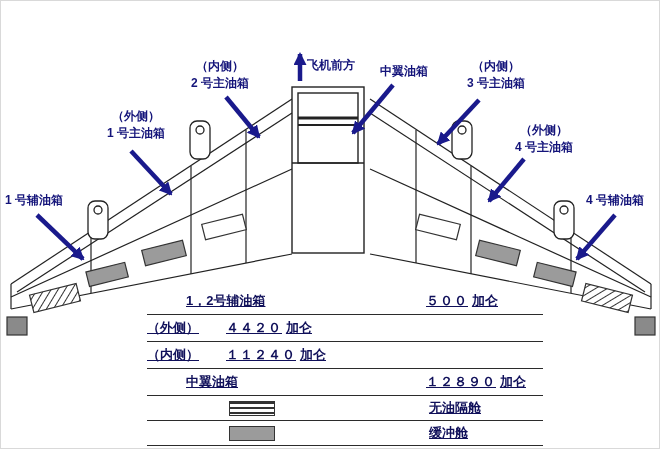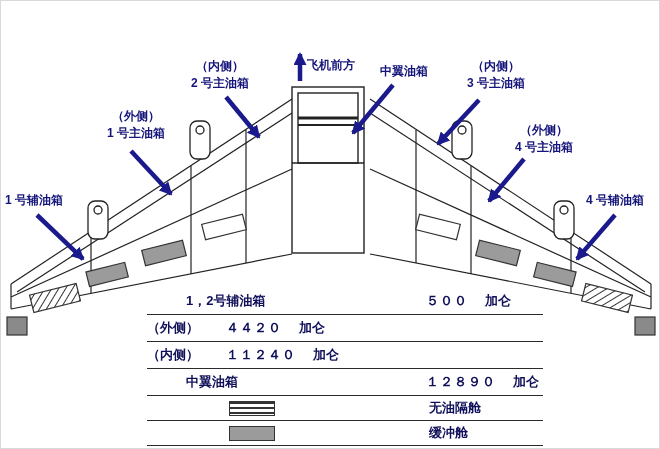--- a/index.html
+++ b/index.html
@@ -9,32 +9,32 @@
     font-family:"Liberation Sans","DejaVu Sans",sans-serif;
   }
   .stage svg{position:absolute;left:0;top:0;}
   .dlabel{
     position:absolute;color:#14147a;font-size:12px;font-weight:700;
     line-height:1.4;white-space:pre-line;text-align:center;
   }
   .dlabel.single{white-space:nowrap;text-align:left;}
   .ftable{
     position:absolute;left:146px;top:287px;width:396px;
-    color:#10105a;font-size:13px;font-weight:600;
+    color:#10105a;font-size:13px;font-weight:600;text-decoration:underline;
   }
   .trow{
     display:flex;align-items:center;height:26px;
     border-bottom:1px solid #2b2b2b;white-space:nowrap;
   }
   .trow.srow{height:24px;}
   .pfx{display:inline-block;width:39px;flex:none;}
   .lbl{display:inline-block;width:200px;flex:none;}
   .val{flex:none;}
   .qty{letter-spacing:1px;margin-left:40px;}
-  .unit{margin-left:17px;}
+  .unit{margin-left:4px;}
   .swatch{
     display:inline-block;width:46px;height:15px;flex:none;
     border:1px solid #333;box-sizing:border-box;margin-left:43px;
   }
   .swatch.gray{background:#9b9b9b;}
   .swatch.dry{background:repeating-linear-gradient(180deg,#333 0 2px,#ffffff 2px 5px);}
   .slbl{margin-left:154px;}
 </style>
 </head>
 <body>

